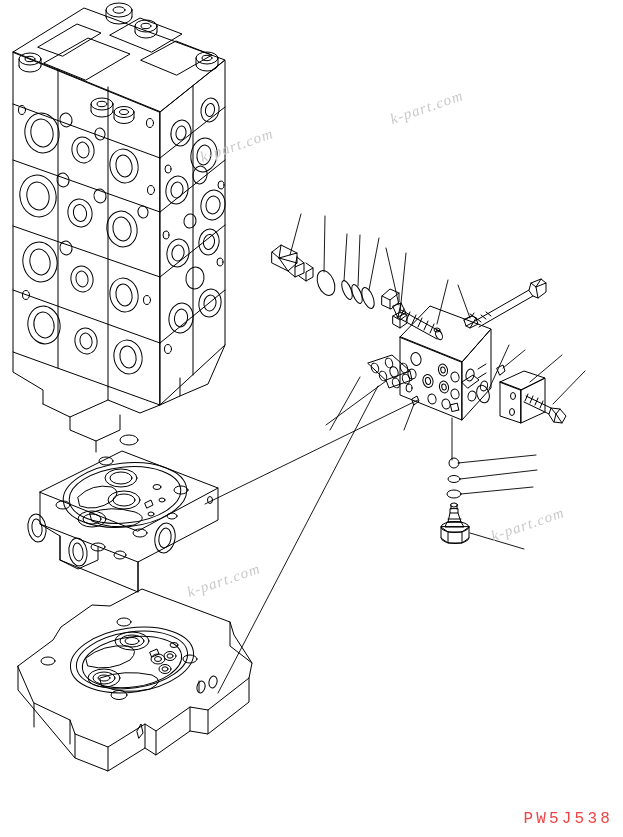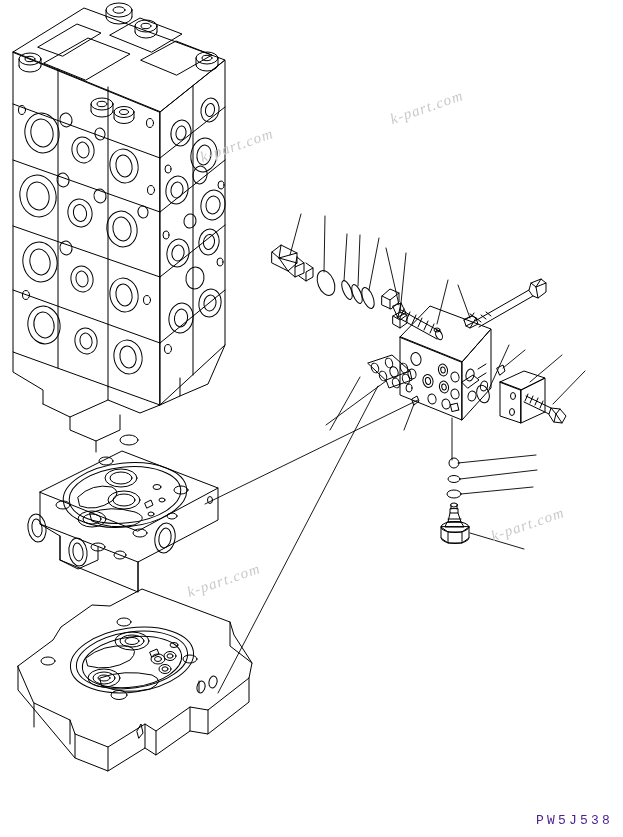--- a/index.html
+++ b/index.html
@@ -22,21 +22,21 @@
     -webkit-user-select:none;user-select:none;
     pointer-events:none;
   }
   #wm1{left:388px;top:112px;transform:rotate(-19deg);transform-origin:left top;}
   #wm2{left:198px;top:150px;transform:rotate(-19deg);transform-origin:left top;}
   #wm3{left:489px;top:529px;transform:rotate(-19deg);transform-origin:left top;}
   #wm4{left:185px;top:585px;transform:rotate(-19deg);transform-origin:left top;}
   #drawing-number{
     position:absolute;right:10px;bottom:9px;
     font-family:"Liberation Mono","DejaVu Sans Mono",monospace;
-    font-size:13px;color:#4c1d95;letter-spacing:3.2px;white-space:nowrap;
+    font-size:16px;color:#ef4444;letter-spacing:3.2px;white-space:nowrap;
   }
 </style>
 </head>
 <body>
 
 <div id="sheet">
 
   <svg id="drawing" viewBox="0 0 623 837" xmlns="http://www.w3.org/2000/svg">
     <g fill="none" stroke="#000000" stroke-width="1" stroke-linejoin="round" stroke-linecap="round">
 

